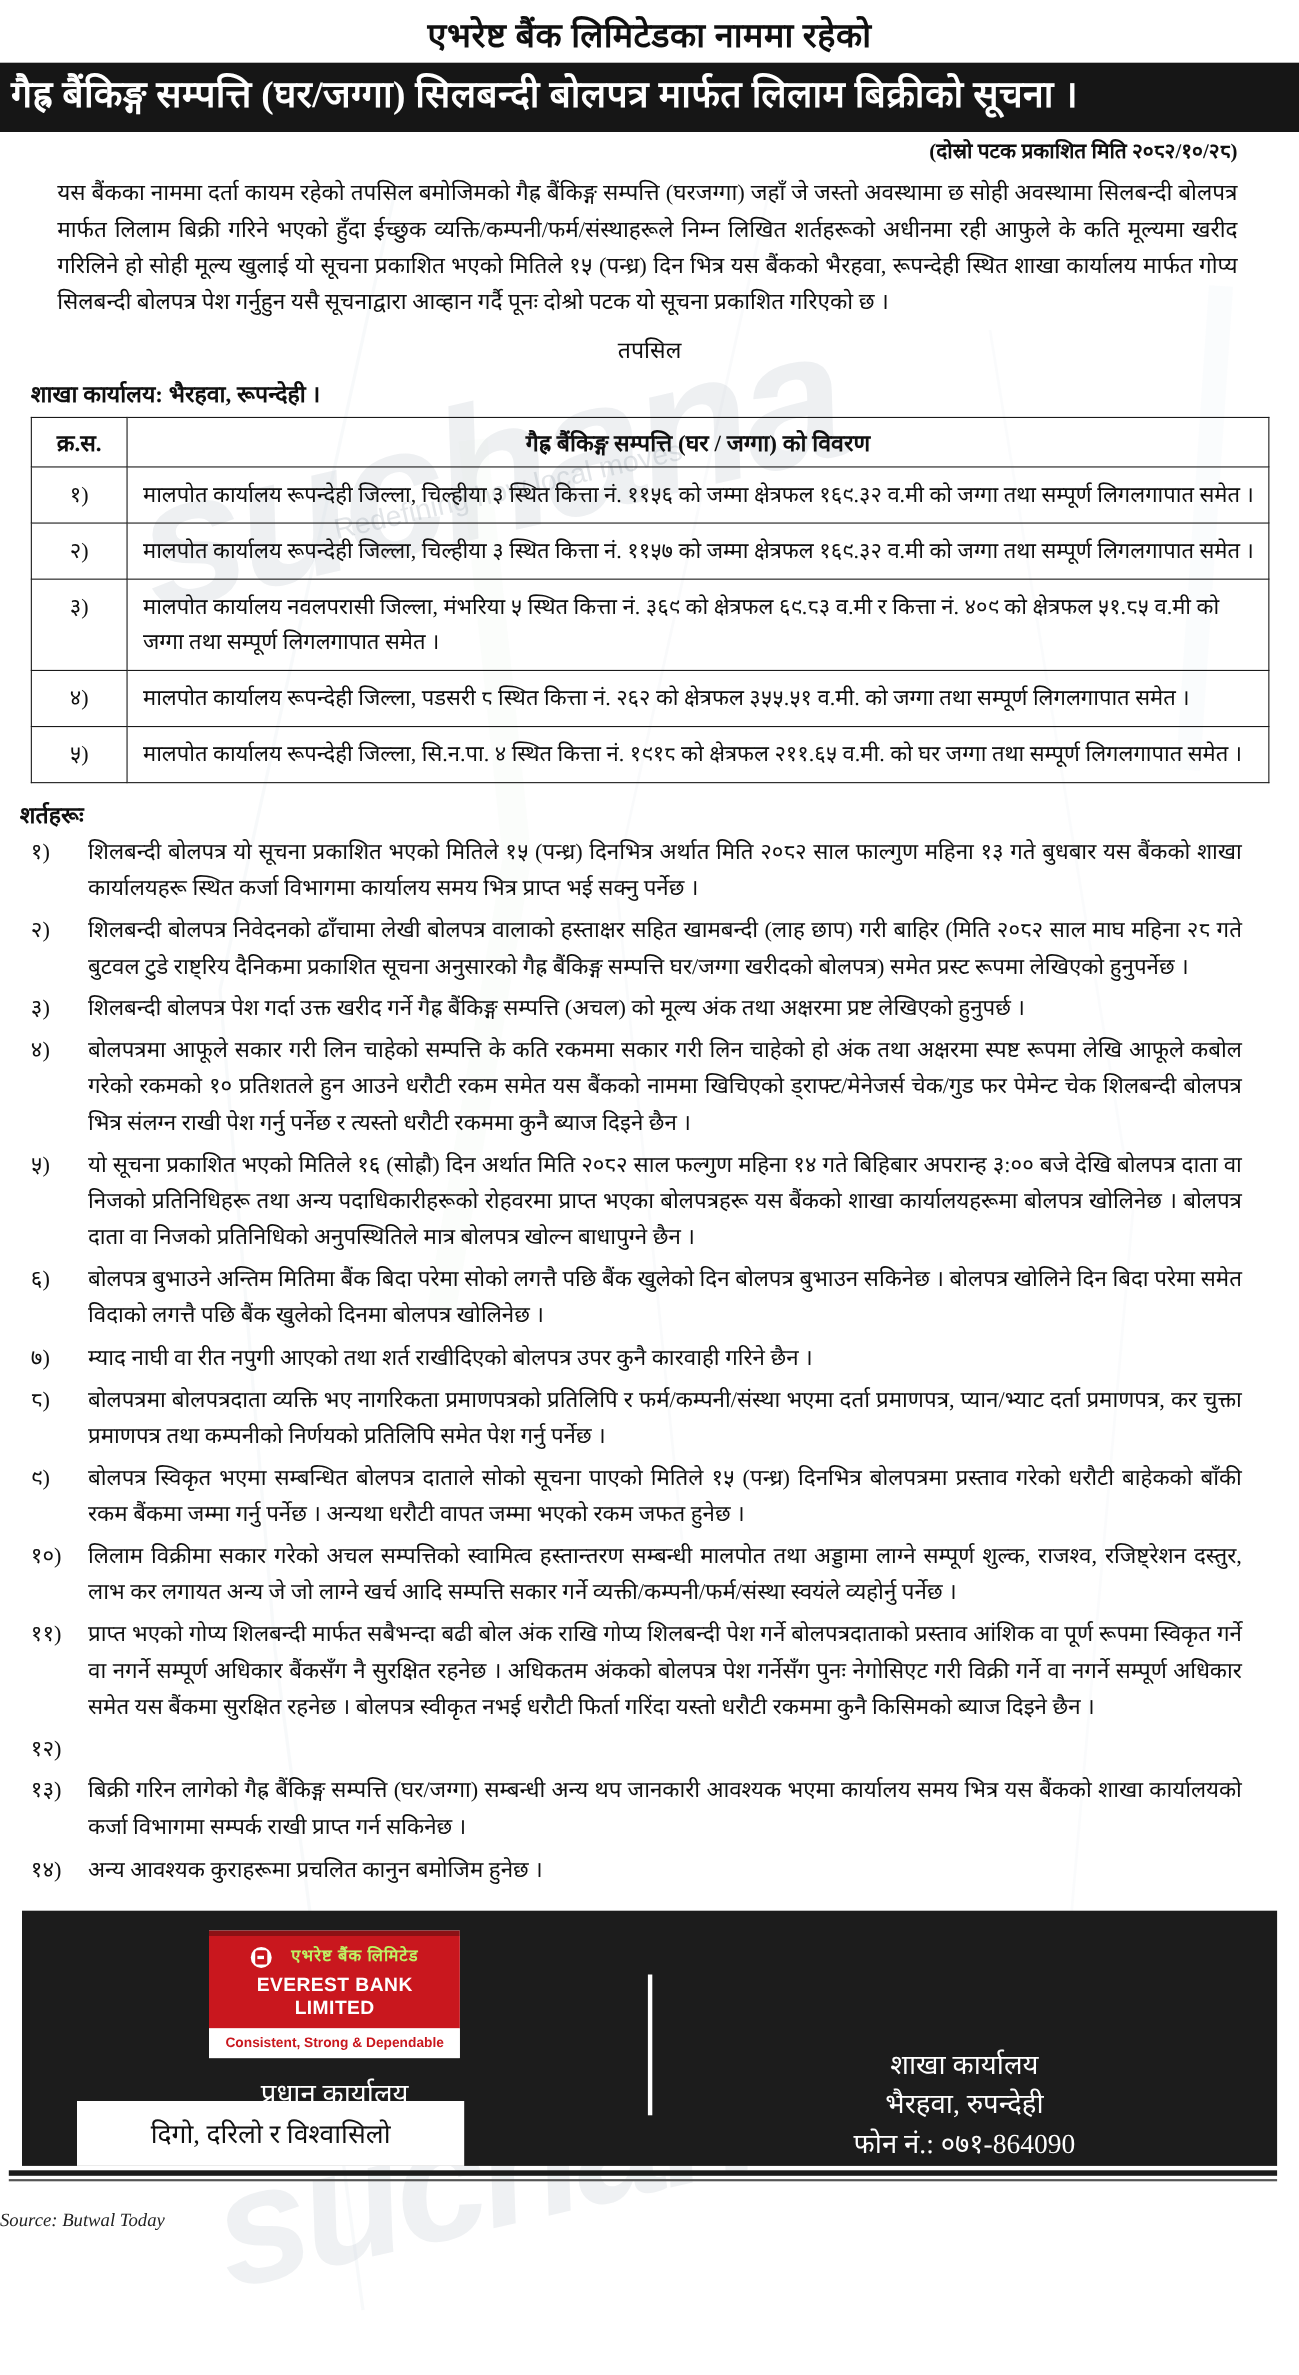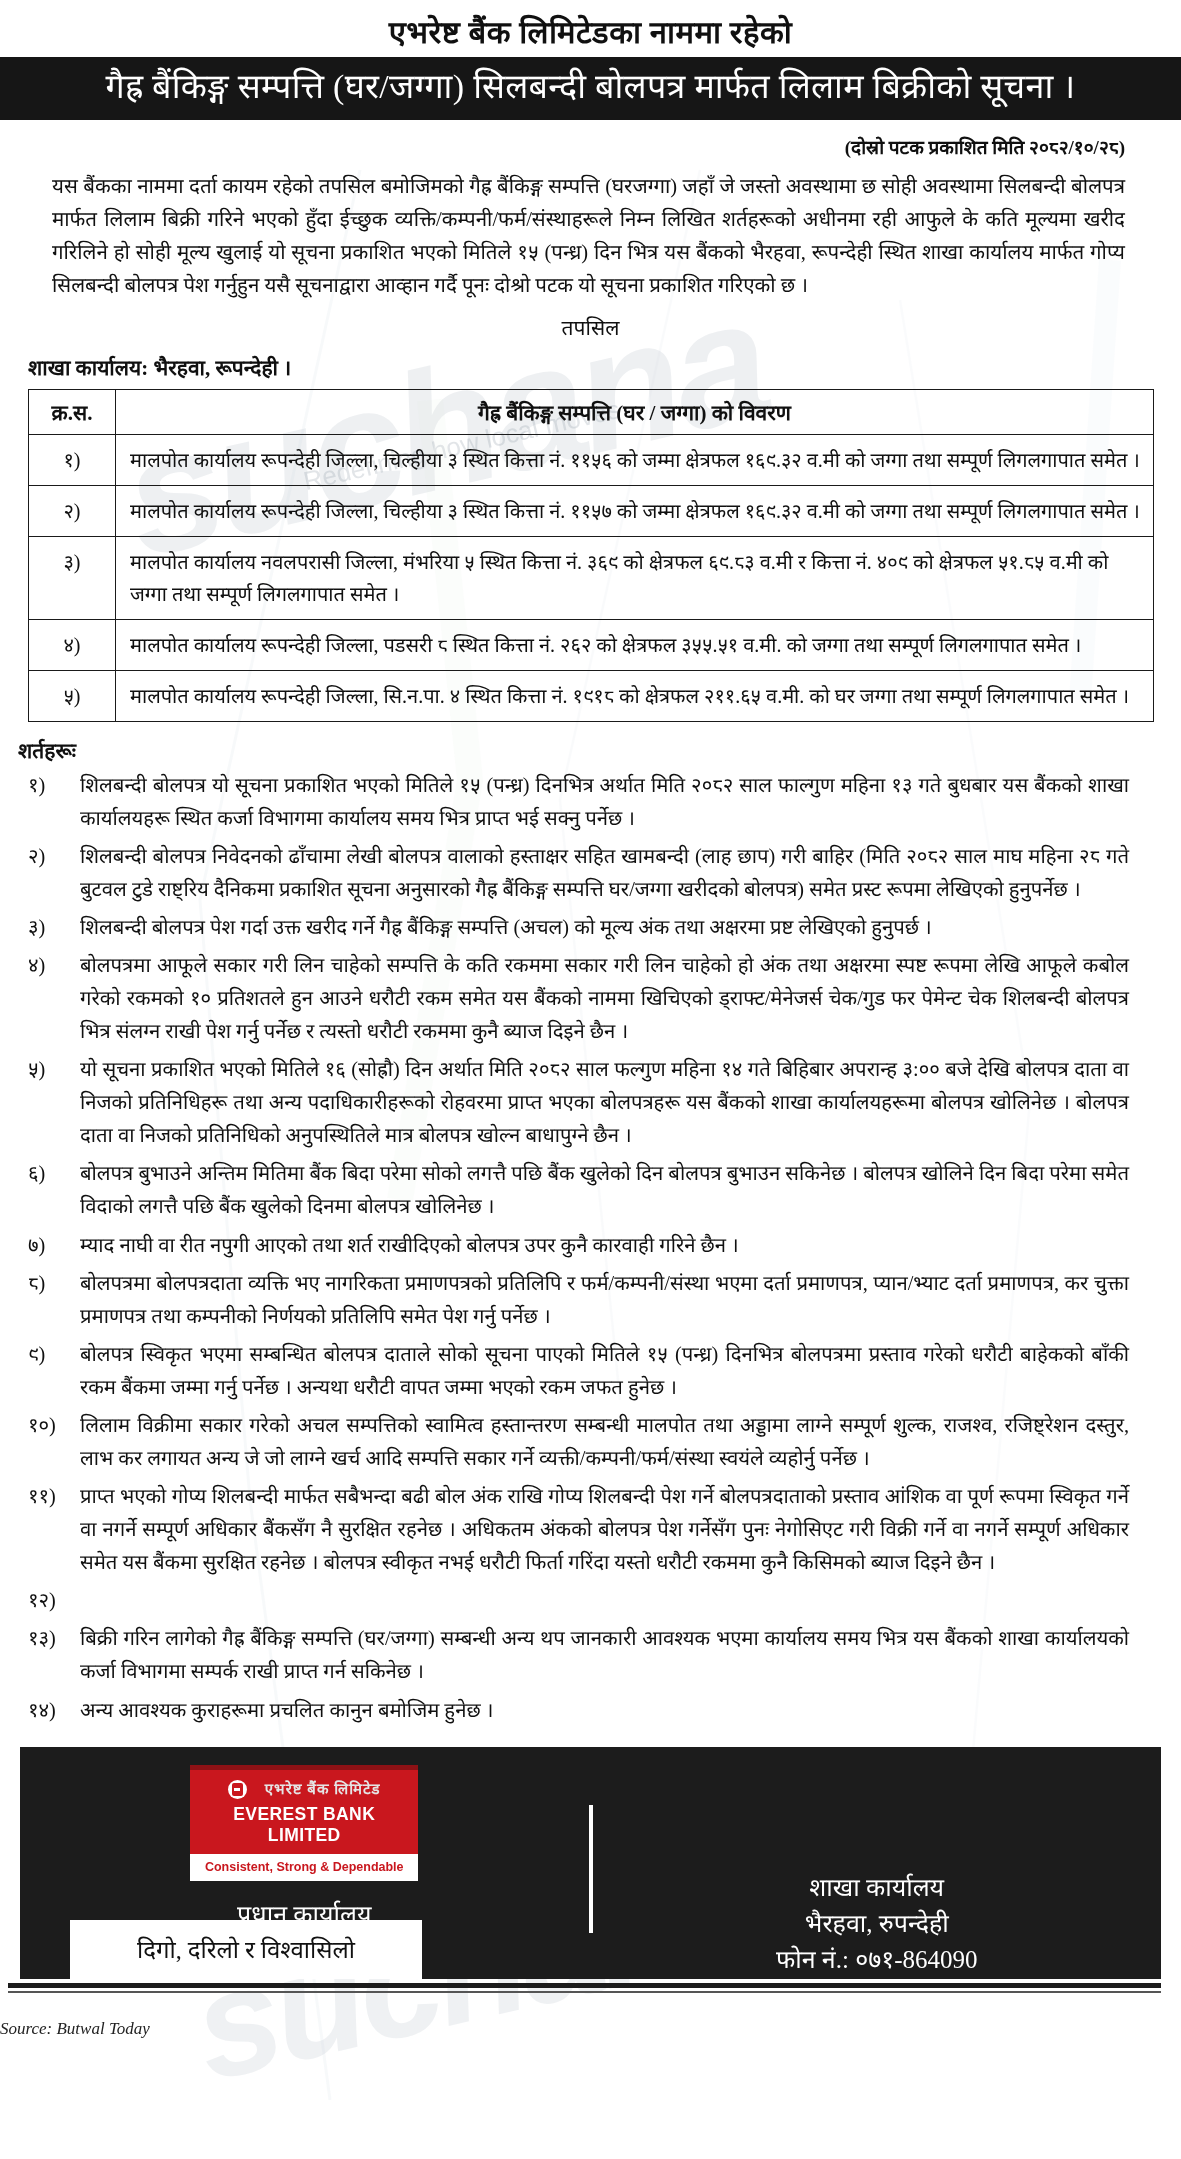--- a/index.html
+++ b/index.html
@@ -80,32 +80,32 @@
     text-align: center;
     font-size: 31px;
     font-weight: bold;
     padding: 14px 0 6px 0;
     letter-spacing: 0.5px;
     line-height: 1.2;
   }
   .hdr-banner {
     background: #161616;
     color: #ffffff;
-    text-align: center;
+    text-align: left;
     font-size: 34px;
-    font-weight: normal;
+    font-weight: bold;
     padding: 9px 10px 11px 10px;
     line-height: 1.25;
     letter-spacing: 0.3px;
   }
   .hdr-date {
     text-align: right;
     font-size: 19px;
     font-weight: bold;
-    padding: 14px 56px 2px 0;
+    padding: 4px 56px 2px 0;
   }
 
   
   .intro {
     font-size: 20.5px;
     line-height: 1.62;
     text-align: justify;
     padding: 8px 56px 4px 52px;
   }
 
@@ -220,21 +220,21 @@
   .logo-red {
     background: #c9171e;
     padding: 10px 8px 8px 8px;
     text-align: center;
   }
   .logo-np {
     display: flex;
     align-items: center;
     justify-content: center;
     gap: 18px;
-    color: #e5e5e5;
+    color: #bef264;
     font-size: 15px;
     font-weight: bold;
     letter-spacing: 1px;
     line-height: 1;
   }
   .logo-mark {
     width: 19px;
     height: 19px;
     border-radius: 50%;
     background: #ffffff;

